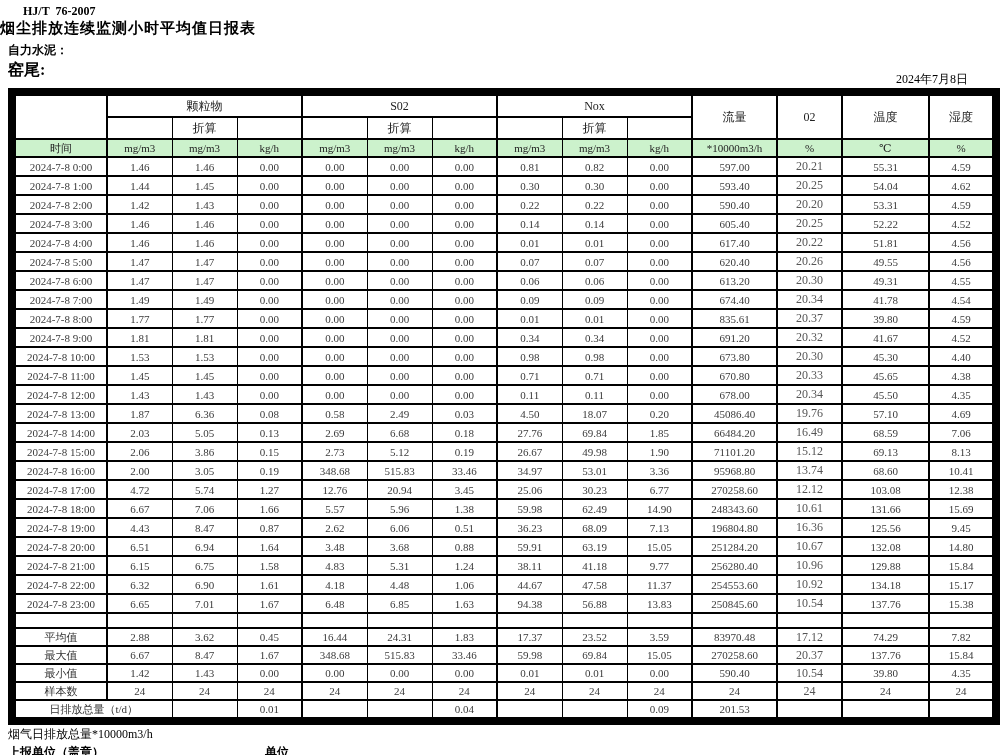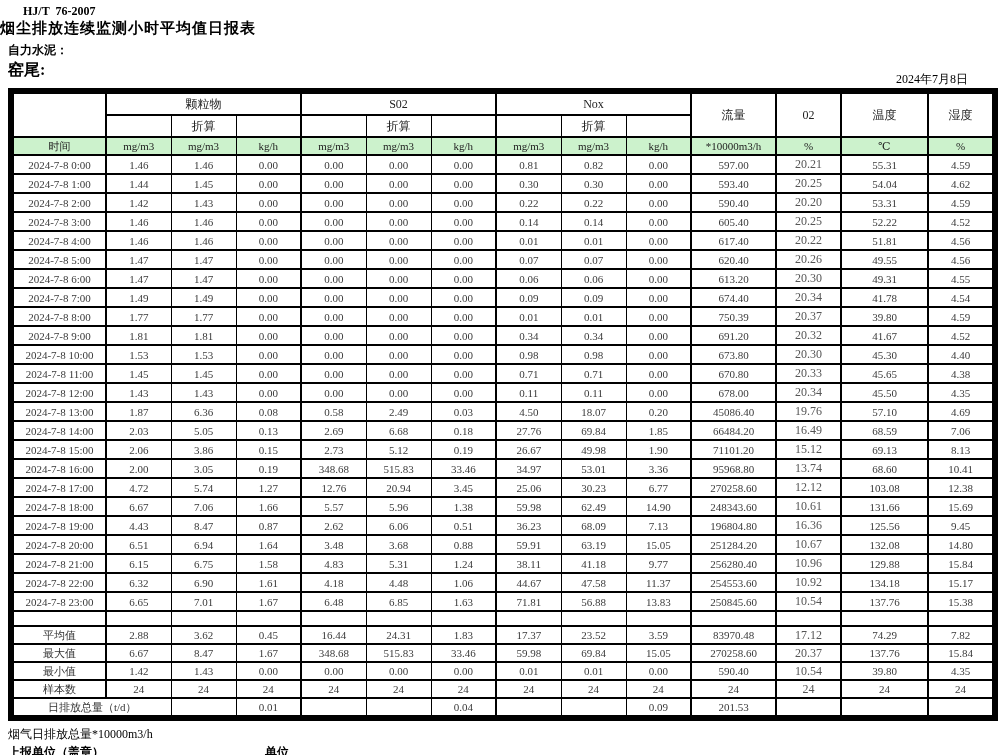--- a/index.html
+++ b/index.html
@@ -5,21 +5,21 @@
   html,body{margin:0;padding:0;background:#fff;}
   body{width:1000px;height:755px;font-family:"Liberation Serif","DejaVu Serif",serif;color:#000;}
   .page{position:relative;width:1000px;height:755px;overflow:hidden;background:#fff;}
 
   .std-code{position:absolute;left:23px;top:4px;font-weight:bold;font-size:12px;white-space:pre;}
   .doc-title{position:absolute;left:0;top:19px;width:100%;text-align:left;font-weight:bold;font-size:15px;letter-spacing:1px;}
   .company{position:absolute;left:8px;top:42px;font-weight:bold;font-size:12px;}
   .site{position:absolute;left:8px;top:60px;font-weight:bold;font-size:16px;}
   .report-date{position:absolute;right:32px;top:71px;font-size:12px;}
 
-  table.report{position:absolute;left:8px;top:88px;border-collapse:collapse;table-layout:fixed;border:6px solid #000000;}
+  table.report{position:absolute;left:8px;top:88px;border-collapse:collapse;table-layout:fixed;border:8px solid #000000;}
   table.report th, table.report td{
     border:1px solid #000;border-top-width:2px;border-bottom-width:2px;
     text-align:center;vertical-align:middle;font-weight:normal;
     padding:0;overflow:hidden;white-space:nowrap;
   }
   thead th{font-size:12px;height:20px;color:#222;}
   tr.units-row th{background:#ccf2cc;height:16px;font-size:11px;margin-left:32px;}
   tbody td{font-size:11px;height:17px;color:#3a3a3a;}
   td.time-cell{font-size:11px;}
   .bl2{border-left-width:2px !important;}
@@ -234,21 +234,21 @@
           <td class="time-cell">2024-7-8 8:00</td>
           <td class="bl2">1.77</td>
           <td class="">1.77</td>
           <td class="">0.00</td>
           <td class="bl2">0.00</td>
           <td class="">0.00</td>
           <td class="">0.00</td>
           <td class="bl2">0.01</td>
           <td class="">0.01</td>
           <td class="">0.00</td>
-          <td class="bl2">750.39</td>
+          <td class="bl2">835.61</td>
           <td class="bl2 col-o2">20.37</td>
           <td class="bl2">39.80</td>
           <td class="bl2">4.59</td>
         </tr>
         <tr>
           <td class="time-cell">2024-7-8 9:00</td>
           <td class="bl2">1.81</td>
           <td class="">1.81</td>
           <td class="">0.00</td>
           <td class="bl2">0.00</td>
@@ -471,21 +471,21 @@
           <td class="bl2">15.17</td>
         </tr>
         <tr>
           <td class="time-cell">2024-7-8 23:00</td>
           <td class="bl2">6.65</td>
           <td class="">7.01</td>
           <td class="">1.67</td>
           <td class="bl2">6.48</td>
           <td class="">6.85</td>
           <td class="">1.63</td>
-          <td class="bl2">71.81</td>
+          <td class="bl2">94.38</td>
           <td class="">56.88</td>
           <td class="">13.83</td>
           <td class="bl2">250845.60</td>
           <td class="bl2 col-o2">10.54</td>
           <td class="bl2">137.76</td>
           <td class="bl2">15.38</td>
         </tr>
         <tr class="empty-row">
           <td class=""></td>
           <td class="bl2"></td>

